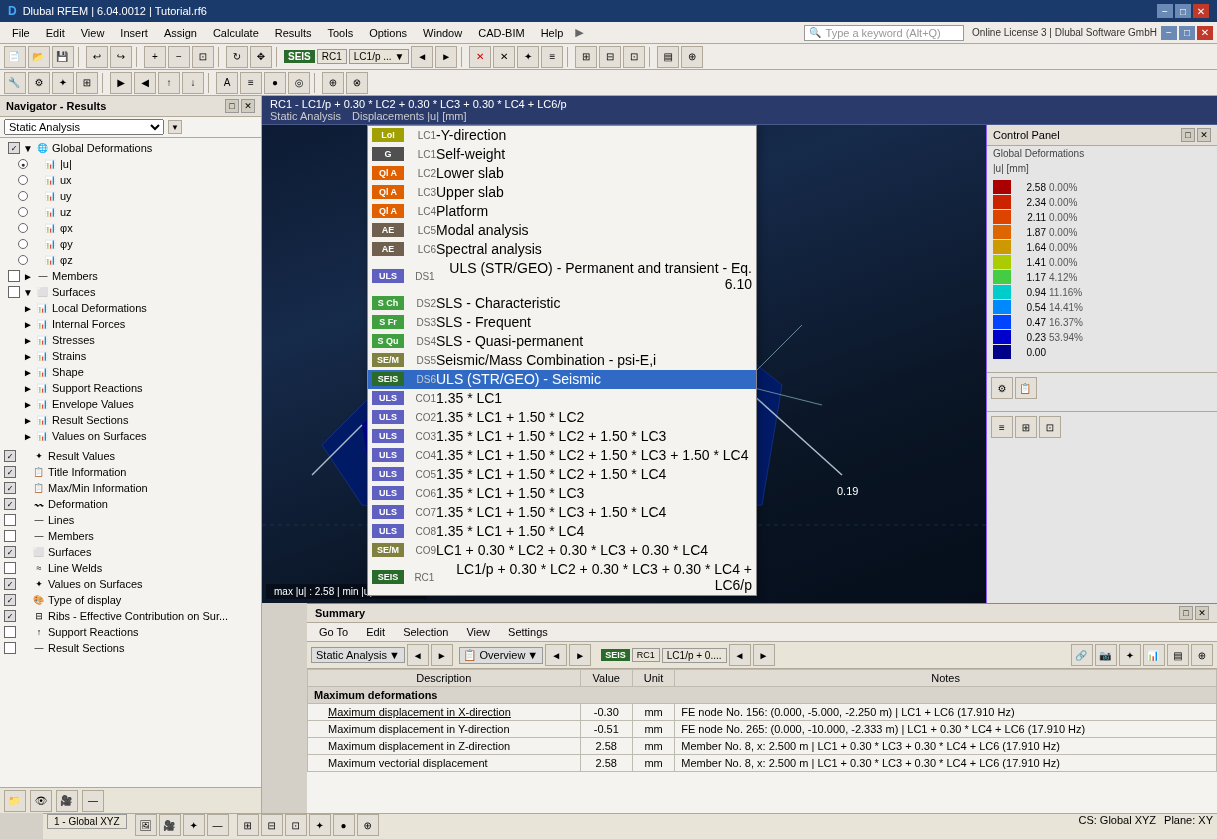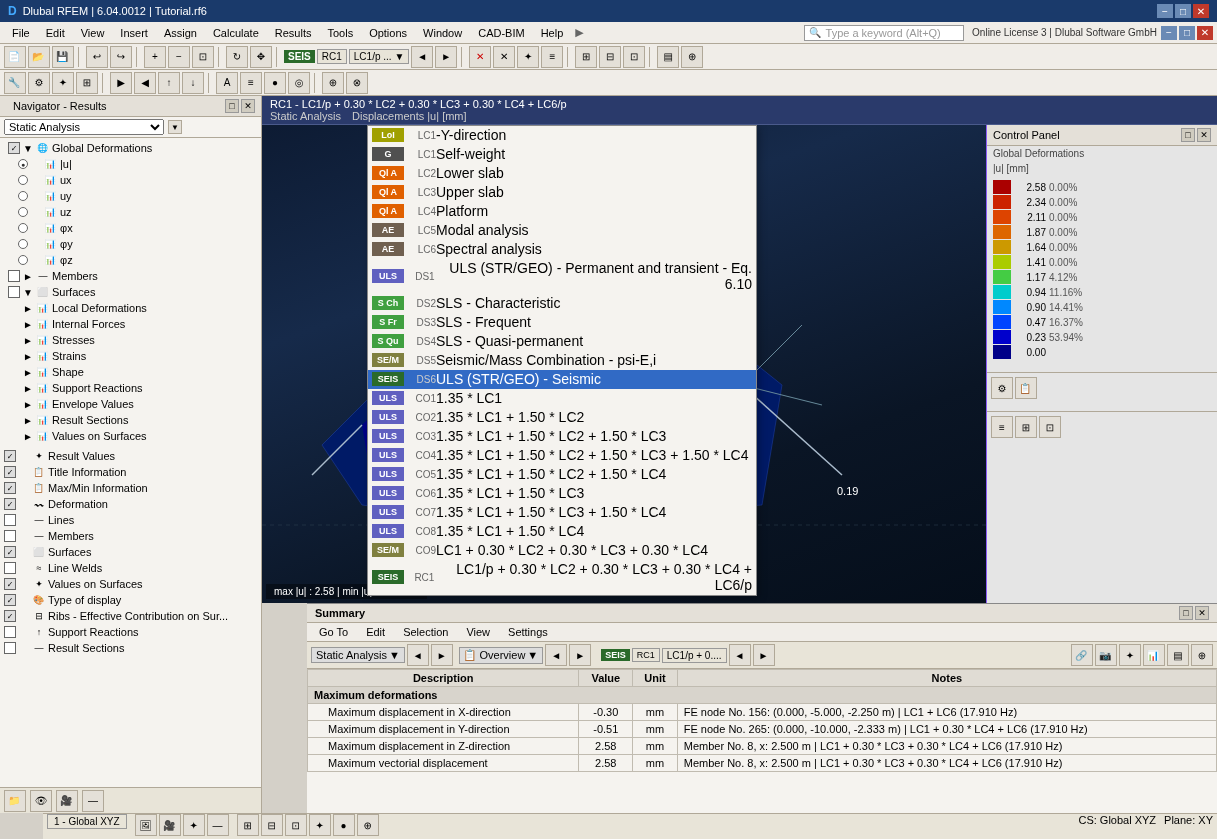--- a/index.html
+++ b/index.html
@@ -21,21 +21,21 @@
     
     .toolbar { background: #f0ede8; height: 26px; display: flex; align-items: center; padding: 0 4px; border-bottom: 1px solid #b0a898; gap: 2px; }
     .toolbar-btn { width: 22px; height: 22px; background: #e4e0d8; border: 1px solid #b0a898; cursor: pointer; display: flex; align-items: center; justify-content: center; font-size: 10px; }
     .toolbar-sep { width: 4px; height: 20px; border-left: 1px solid #b0a898; margin: 0 2px; }
     .seis-badge { background: #2a6a2a; color: white; padding: 1px 4px; font-size: 10px; font-weight: bold; }
     .rc1-badge { background: #e8e4d8; border: 1px solid #999; padding: 1px 4px; font-size: 10px; }
     
     
     .navigator { width: 262px; background: #f5f3ef; border-right: 1px solid #b0a898; display: flex; flex-direction: column; overflow: hidden; }
     .panel-header { background: #e4e0d8; border-bottom: 1px solid #b0a898; padding: 3px 6px; display: flex; align-items: center; justify-content: space-between; }
-    .panel-title { font-weight: normal; font-size: 11px; margin-left: 7px; }
+    .panel-title { font-weight: bold; font-size: 11px; }
     .panel-controls { display: flex; gap: 2px; }
     .panel-ctrl-btn { width: 14px; height: 14px; background: #d0ccc0; border: 1px solid #999; cursor: pointer; font-size: 9px; display: flex; align-items: center; justify-content: center; }
     
     
     .static-dropdown { background: #f5f3ef; border-bottom: 1px solid #b0a898; padding: 2px 4px; display: flex; align-items: center; gap: 4px; }
     .static-dropdown select { font-size: 11px; width: 160px; }
     
     
     .tree { overflow-y: auto; flex: 1; padding: 2px; }
     .tree-item { display: flex; align-items: center; gap: 2px; padding: 1px 2px; cursor: pointer; white-space: nowrap; }
@@ -61,21 +61,21 @@
     .dropdown-row.highlighted .lc-num { color: #ccc; }
     .lc-desc { font-size: 14px; }
     
     
     .summary-panel { height: 210px; background: #f5f3ef; border-top: 1px solid #888; display: flex; flex-direction: column; margin-left: 45px; }
     .summary-header { background: #e4e0d8; padding: 2px 8px; display: flex; align-items: center; justify-content: space-between; border-bottom: 1px solid #b0a898; }
     .summary-menu { display: flex; gap: 2px; padding: 2px 4px; background: #f0ede8; border-bottom: 1px solid #b0a898; }
     .summary-menu-item { padding: 1px 8px; cursor: pointer; }
     .summary-toolbar { display: flex; align-items: center; padding: 2px 4px; background: #e8e4d8; border-bottom: 1px solid #b0a898; gap: 2px; }
     .summary-table { width: 100%; border-collapse: collapse; }
-    .summary-table th { background: #e0dcd4; border: 1px solid #c0bbb0; padding: 2px 6px; text-align: center; font-weight: bold; position: sticky; top: 0; }
+    .summary-table th { background: #e0dcd4; border: 1px solid #c0bbb0; padding: 2px 6px; text-align: center; font-weight: normal; position: sticky; top: 0; }
     .summary-table td { border: 1px solid #c0bbb0; padding: 2px 6px; }
     .summary-section { background: #d8d4cc; font-weight: bold; padding: 2px 6px; border-bottom: 1px solid #b0a898; }
     
     
     .bottom-toolbar { height: 26px; background: #e8e4d8; border-top: 1px solid #b0a898; display: flex; align-items: flex-start; padding: 0 4px; gap: 4px; margin-left: 43px; }
     
     .toolbar2 { background: #f0ede8; height: 26px; display: flex; align-items: center; padding: 0 4px; border-bottom: 1px solid #b0a898; gap: 2px; }
     
     .nav-bottom { height: 26px; background: #e8e4d8; border-top: 1px solid #b0a898; display: flex; align-items: center; padding: 0 4px; gap: 4px; }
     
@@ -659,21 +659,21 @@
                 <span class="scale-num">1.17</span>
                 <span class="scale-percent">4.12%</span>
               </div>
               <div class="scale-entry">
                 <div class="scale-color-box" style="background: rgb(0, 204, 204);"></div>
                 <span class="scale-num">0.94</span>
                 <span class="scale-percent">11.16%</span>
               </div>
               <div class="scale-entry">
                 <div class="scale-color-box" style="background: rgb(0, 136, 255);"></div>
-                <span class="scale-num">0.90</span>
+                <span class="scale-num">0.54</span>
                 <span class="scale-percent">14.41%</span>
               </div>
               <div class="scale-entry">
                 <div class="scale-color-box" style="background: rgb(0, 68, 255);"></div>
                 <span class="scale-num">0.47</span>
                 <span class="scale-percent">16.37%</span>
               </div>
               <div class="scale-entry">
                 <div class="scale-color-box" style="background: rgb(0, 0, 204);"></div>
                 <span class="scale-num">0.23</span>
@@ -754,21 +754,21 @@
                 <th>Value</th>
                 <th>Unit</th>
                 <th>Notes</th>
               </tr>
             </thead>
             <tbody id="summary-tbody">
             <tr>
                   <td colspan="4" class="summary-section">Maximum deformations</td>
                 </tr>
                 <tr>
-                  <td style="padding-left: 20px;">Maximum displacement in X-direction</td>
+                  <td style="padding-left: 20px; text-decoration: underline;">Maximum displacement in X-direction</td>
                   <td style="text-align: center;">-0.30</td>
                   <td style="text-align: center;">mm</td>
                   <td>FE node No. 156: (0.000, -5.000, -2.250 m) | LC1 + LC6 (17.910 Hz)</td>
                 </tr>
                 <tr>
                   <td style="padding-left: 20px;">Maximum displacement in Y-direction</td>
                   <td style="text-align: center;">-0.51</td>
                   <td style="text-align: center;">mm</td>
                   <td>FE node No. 265: (0.000, -10.000, -2.333 m) | LC1 + 0.30 * LC4 + LC6 (17.910 Hz)</td>
                 </tr>

